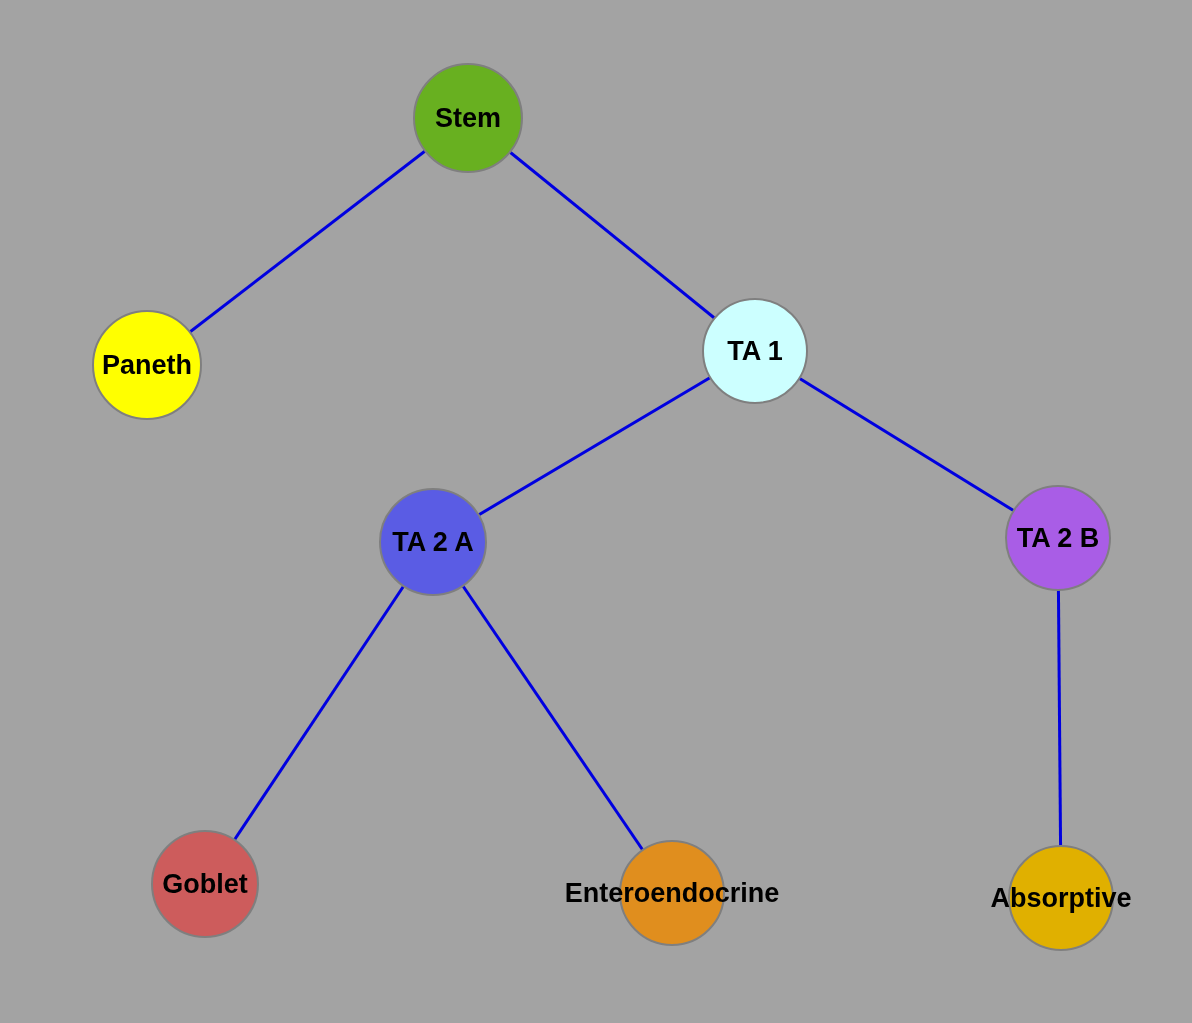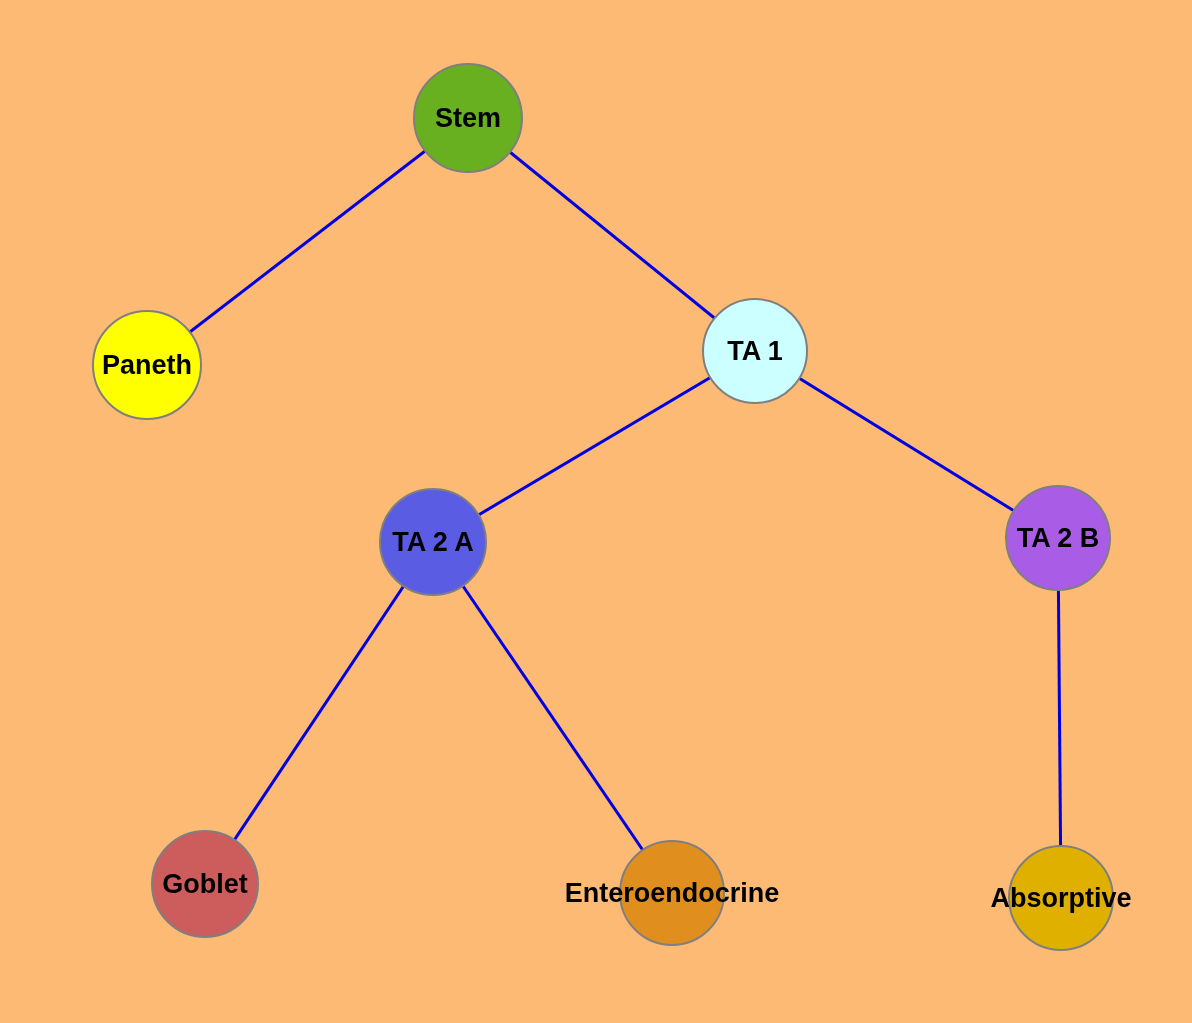--- a/index.html
+++ b/index.html
@@ -5,21 +5,21 @@
   html, body {
     margin: 0;
     padding: 0;
     background: #ccccf2;
     font-family: "Liberation Sans", sans-serif;
   }
   #canvas {
     position: relative;
     width: 1192px;
     height: 1023px;
-    background: #fdba74;
+    background: #a3a3a3;
     overflow: hidden;
   }
   #graph-svg {
     display: block;
     width: 1192px;
     height: 1023px;
   }
   .node-label {
     font-family: "Liberation Sans", sans-serif;
     font-weight: bold;

